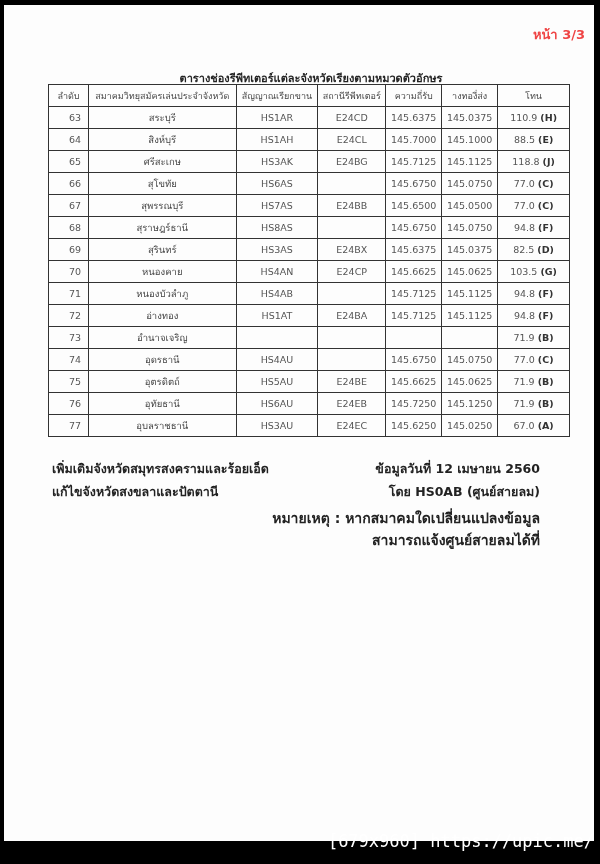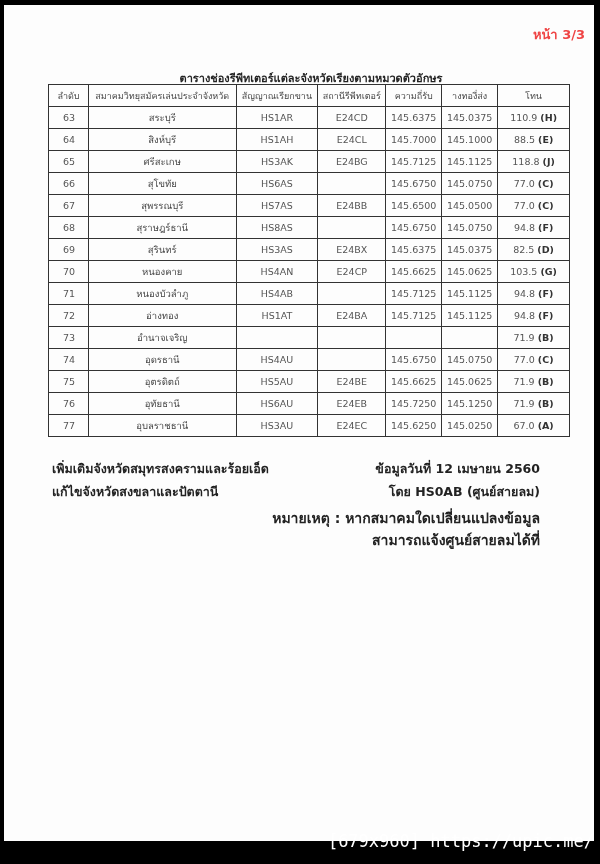--- a/index.html
+++ b/index.html
@@ -19,21 +19,21 @@
     font-size: 11px; font-weight: bold; color: #222;
   }
   table.rpt {
     position: absolute; left: 44px; top: 79px; width: 522px;
     border-collapse: collapse; font-size: 9.5px; color: #555;
   }
   table.rpt th, table.rpt td {
     border: 1.5px solid #333; text-align: center; padding: 0; height: 21px;
   }
   table.rpt th { font-weight: normal; font-size: 9px; height: 21px; color: #444; }
-  table.rpt td.num { text-align: left; padding-left: 14px; }
+  table.rpt td.num { text-align: left; padding-left: 20px; }
   table.rpt td.name { color: #444; }
   .tone-code { font-weight: bold; color: #333; }
   .note-left {
     position: absolute; left: 48px; top: 452px; font-size: 12.5px; font-weight: bold; color: #222; line-height: 23px;
   }
   .note-right {
     position: absolute; right: 54px; top: 452px; font-size: 12.5px; font-weight: bold; color: #222;
     text-align: right; line-height: 23px;
   }
   .remark {

